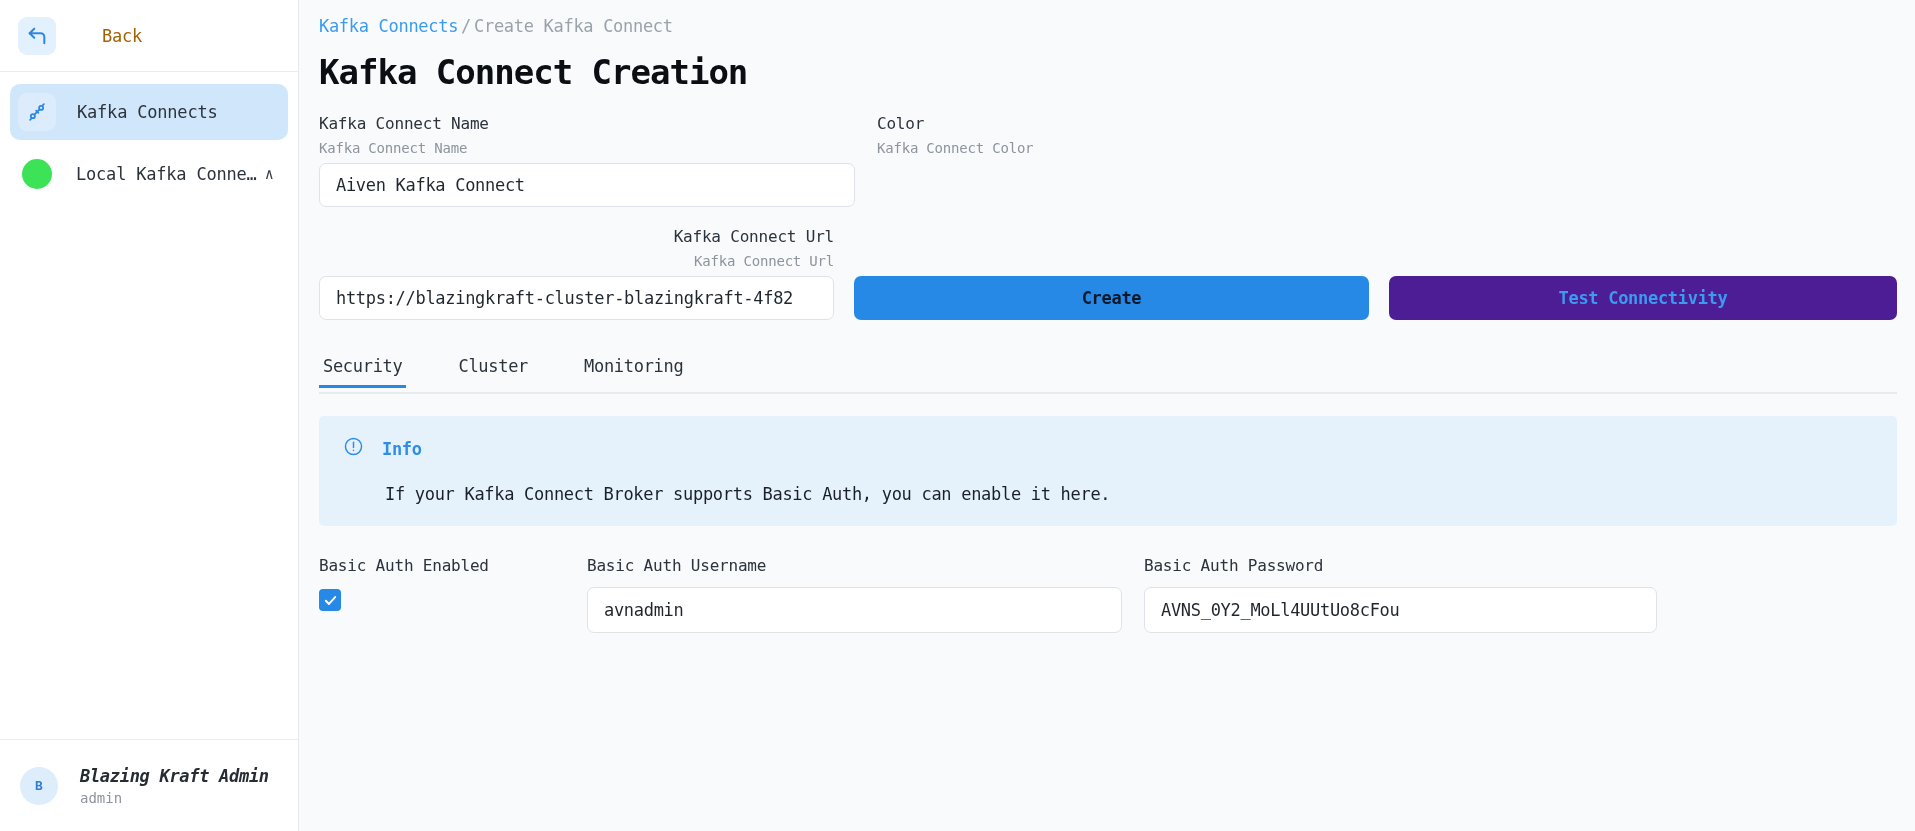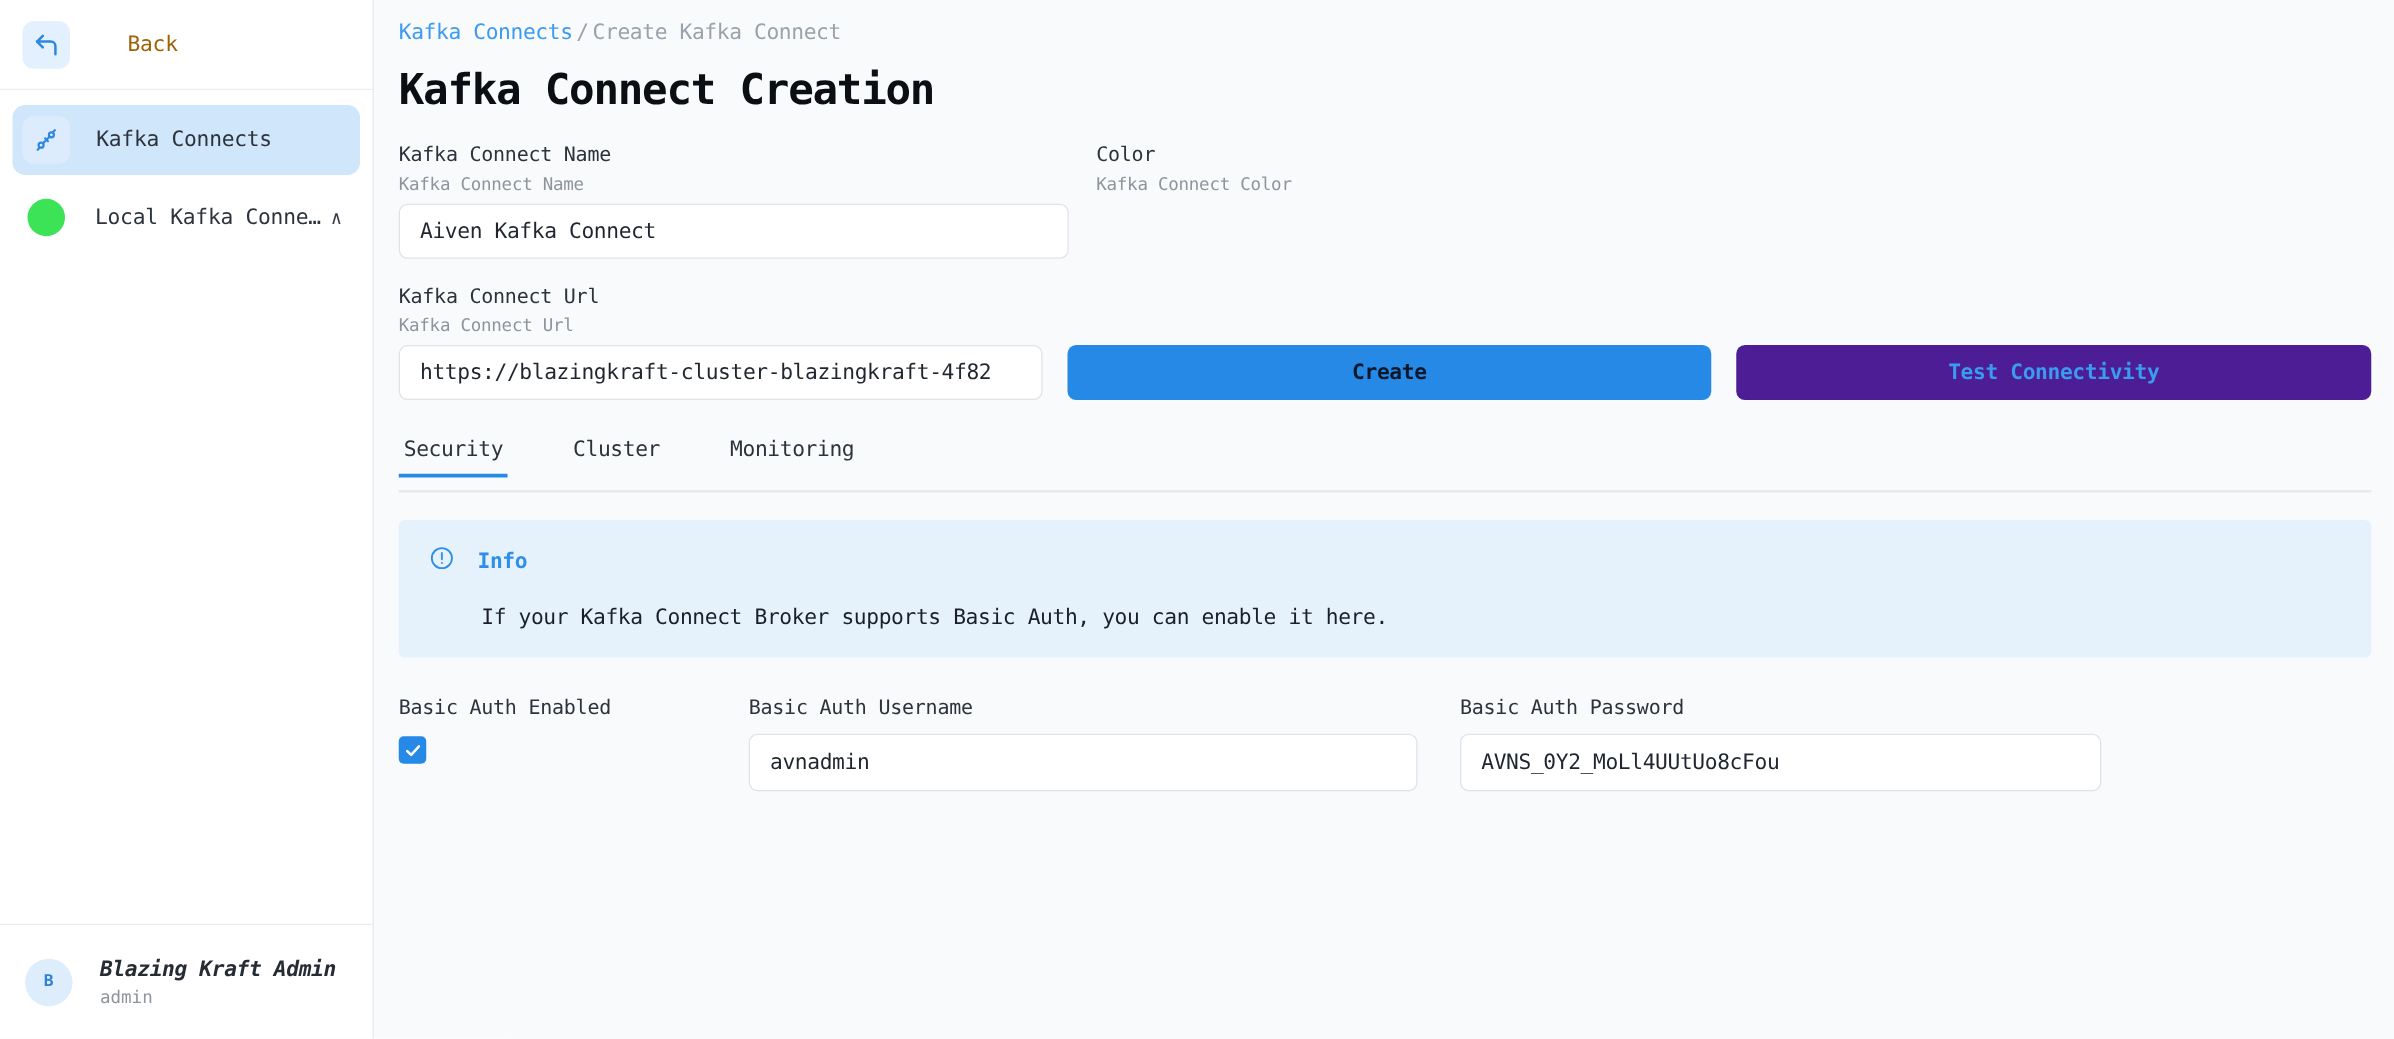--- a/index.html
+++ b/index.html
@@ -206,21 +206,21 @@
   }
   .pencil {
     margin-left: auto;
     color: #3e454d;
     font-size: 17px;
     line-height: 1;
   }
 
   
   .row2 { display: flex; align-items: flex-end; margin-top: 20px; }
-  .url-col { width: 515px; margin-right: 20px; }
+  .url-col { width: 515px; margin-right: 20px; text-align: right; }
   .btn {
     height: 44px;
     border-radius: 7px;
     display: flex;
     align-items: center;
     justify-content: center;
     font-size: 17px;
     font-weight: 700;
     letter-spacing: -0.3px;
     cursor: pointer;
@@ -235,21 +235,21 @@
     flex: 1;
     background: #4c1d95;
     color: #3b9bf0;
   }
 
   
   .tabs {
     margin-top: 30px;
     border-bottom: 2px solid #e8ebee;
     display: flex;
-    align-items: flex-start;
+    align-items: center;
     height: 44px;
   }
   .tab {
     font-size: 17px;
     color: #2c333c;
     padding: 0 4px 10px 4px;
     margin-right: 48px;
     letter-spacing: -0.3px;
     position: relative;
     cursor: pointer;
@@ -282,21 +282,21 @@
   }
   .info-body {
     margin-top: 23px;
     margin-left: 42px;
     font-size: 17px;
     color: #19202a;
     letter-spacing: -0.3px;
   }
 
   
-  .auth-row { display: flex; margin-top: 30px; gap: 12px; }
+  .auth-row { display: flex; margin-top: 30px; }
   .auth-check-col { width: 268px; }
   .auth-user-col { width: 535px; margin-right: 22px; }
   .auth-pass-col { width: 513px; }
   .auth-label {
     font-size: 16px;
     color: #2c333c;
     letter-spacing: -0.2px;
   }
   .checkbox {
     margin-top: 14px;

